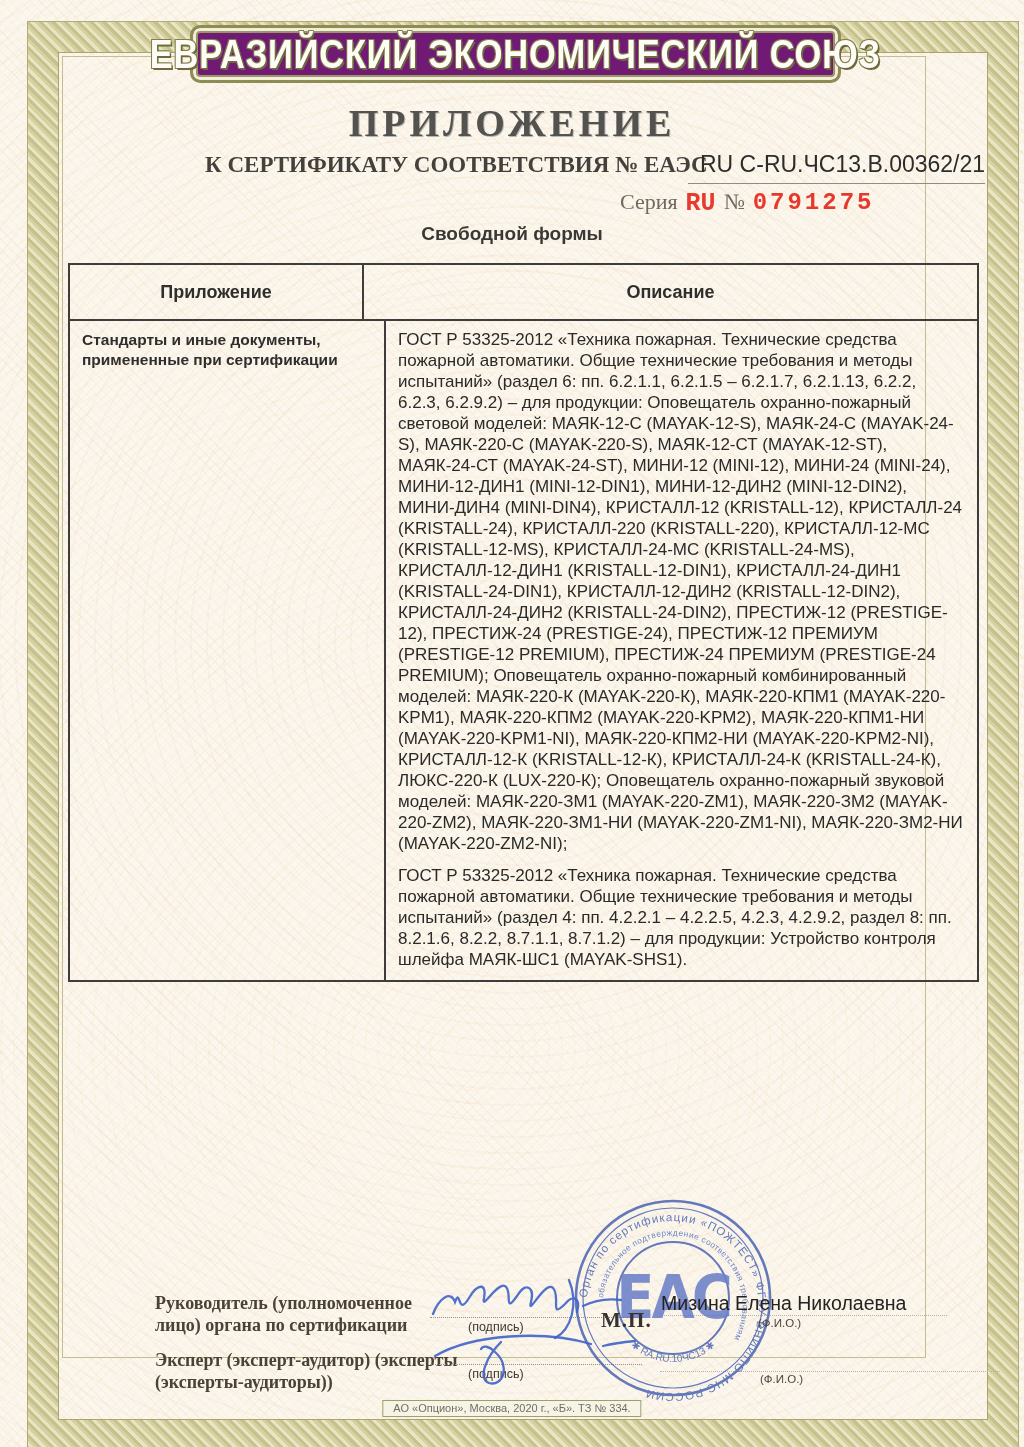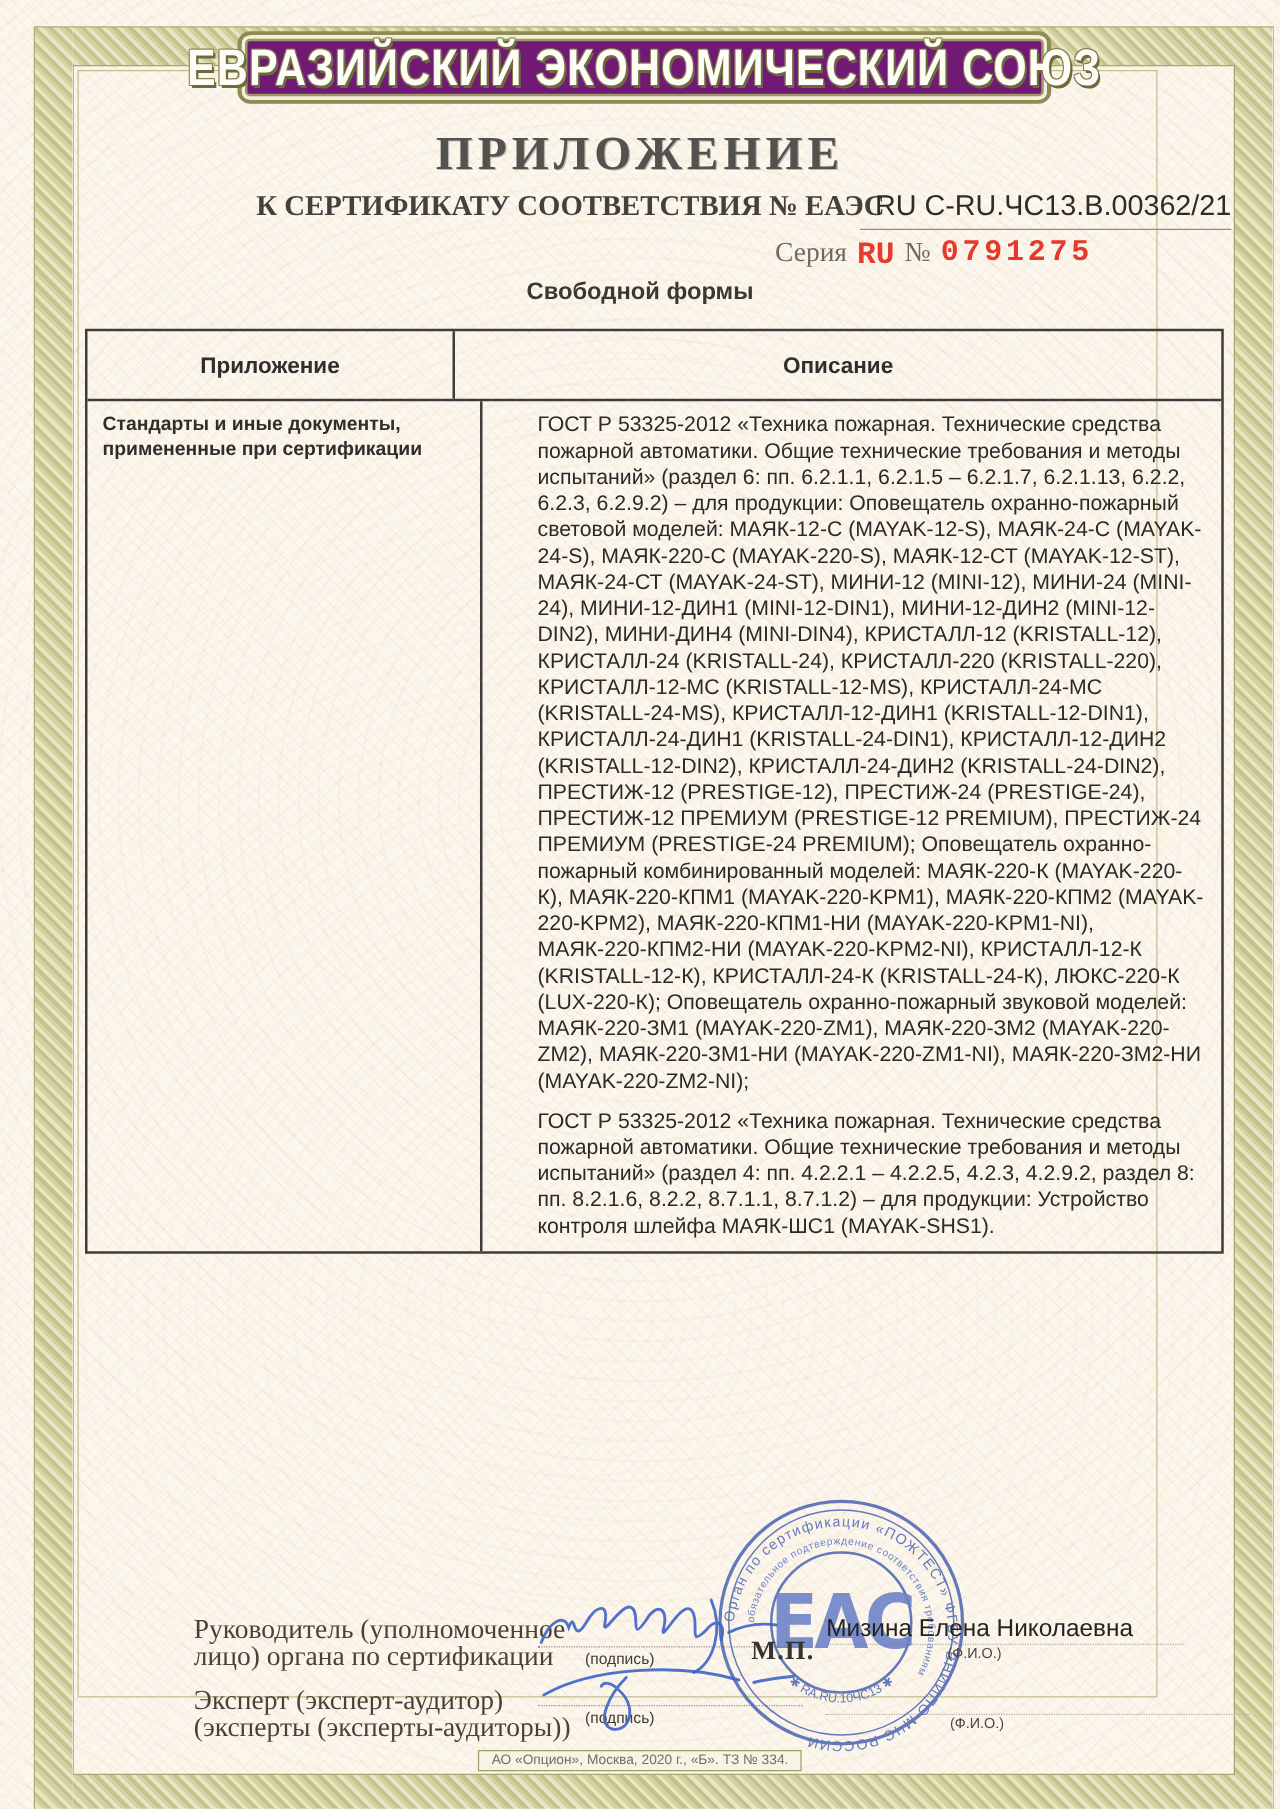--- a/index.html
+++ b/index.html
@@ -80,29 +80,29 @@
   
   .cert-table{
     position:absolute;left:68px;top:263px;width:907px;z-index:2;
     border:2px solid #3e3d3b;background:transparent;
   }
   .t-header{display:flex;border-bottom:2px solid #3e3d3b;height:54px;}
   .t-h1{width:292px;border-right:2px solid #3e3d3b;display:flex;align-items:center;justify-content:center;
     font-weight:bold;font-size:18px;color:#2f2e2c;}
   .t-h2{flex:1;display:flex;align-items:center;justify-content:center;
     font-weight:bold;font-size:18px;color:#2f2e2c;}
-  .t-body{display:flex;min-height:592px;gap:32px;}
+  .t-body{display:flex;min-height:592px;}
   .t-c1{width:292px;border-right:2px solid #3e3d3b;padding:9px 10px 9px 12px;
     font-weight:bold;font-size:15.5px;line-height:20px;color:#2f2e2c;}
   .t-c2{flex:1;padding:8px 14px 10px 12px;font-size:17px;line-height:21px;color:#2b2a28;}
   .t-c2 p{margin:0 0 11px 0;}
   .t-c2 p:last-child{margin-bottom:0;}
   
   .sig-role{position:absolute;z-index:2;width:305px;
-    font-family:"Liberation Serif",serif;font-size:22px;line-height:22px;color:#4b4237;font-weight:400;}
+    font-family:"Liberation Serif",serif;font-size:18px;line-height:22px;color:#4b4237;font-weight:700;}
   .role1{left:155px;top:1292px;}
   .role2{left:155px;top:1349px;}
   .sig-line{position:absolute;z-index:2;width:212px;border-bottom:1px dotted #9a8f85;height:0;}
   .line1{left:430px;top:1317px;}
   .line2{left:430px;top:1364px;}
   .sig-caption{position:absolute;z-index:4;font-size:12.5px;color:#3e3b37;}
   .cap1{left:468px;top:1320px;}
   .cap2{left:468px;top:1367px;}
   .fio-name{position:absolute;z-index:4;font-size:19.5px;color:#242322;white-space:nowrap;}
   .name1{left:661px;top:1292px;}

